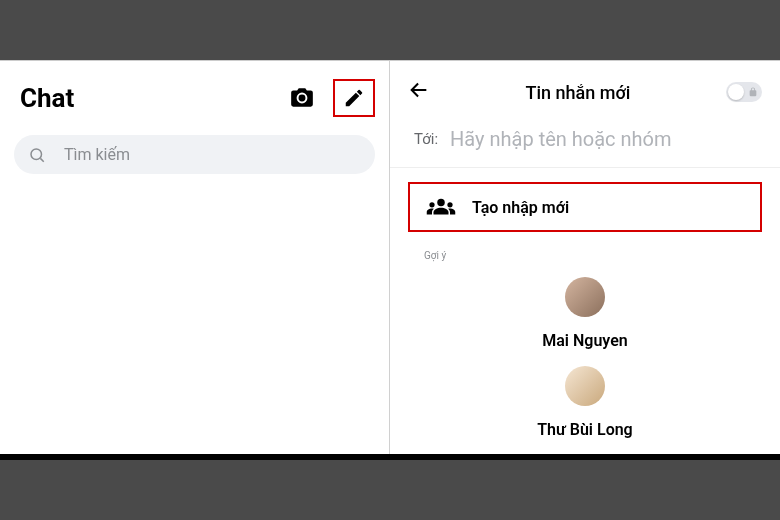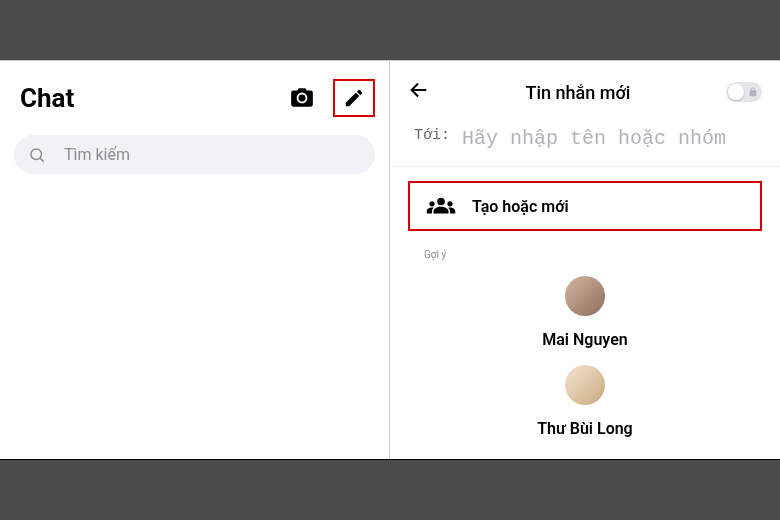--- a/index.html
+++ b/index.html
@@ -11,21 +11,21 @@
       display: flex;
       align-items: center;
       justify-content: center;
     }
     .container {
       width: 780px;
       height: 400px;
       background: #fff;
       display: flex;
       border-top: 1px solid #ccc;
-      border-bottom: 1px solid #000000;
+      border-bottom: 6px solid #000000;
     }
     .panel-left {
       width: 50%;
       border-right: 1px solid #d0d0d0;
       padding: 10px 0;
     }
     .panel-right {
       width: 50%;
       padding: 10px 0;
     }
@@ -93,25 +93,24 @@
       content: "";
       position: absolute;
       left: 2px; top: 2px;
       width: 16px; height: 16px;
       background: #fff;
       border-radius: 50%;
       box-shadow: 0 1px 2px rgba(0,0,0,0.2);
     }
     .to-row {
       display: flex;
-      align-items: flex-start;
+      align-items: center;
       padding: 8px 24px 16px 24px;
       gap: 12px;
       border-bottom: 1px solid #eee;
-      font-family: Liberation Mono, monospace;
     }
     .to-label { color: #65676b; font-size: 15px; }
     .to-placeholder { color: #b0b3b8; font-size: 20px; }
     .create-group {
       margin: 14px 18px;
       border: 2px solid #d40000;
       display: flex;
       align-items: center;
       padding: 12px 16px;
       gap: 16px;
@@ -203,21 +202,21 @@
 
     <div class="create-group">
       <svg width="30" height="22" viewBox="0 0 40 24" fill="#000">
         <circle cx="20" cy="6" r="5"></circle>
         <circle cx="8" cy="9" r="3.5"></circle>
         <circle cx="32" cy="9" r="3.5"></circle>
         <path d="M20 13c-5 0-10 2.5-10 6v3h20v-3c0-3.5-5-6-10-6z"></path>
         <path d="M8 14c-3.5 0-7 1.8-7 4.5V22h7v-3c0-1.8 1-3.4 2.5-4.6C9.7 14.1 8.9 14 8 14z"></path>
         <path d="M32 14c-.9 0-1.7.1-2.5.4 1.5 1.2 2.5 2.8 2.5 4.6v3h7v-3.5c0-2.7-3.5-4.5-7-4.5z"></path>
       </svg>
-      <span class="create-group-label">Tạo hoặc mới</span>
+      <span class="create-group-label">Tạo nhập mới</span>
     </div>
 
     <div class="section-label">Gợi ý</div>
 
     <div class="contact-row">
       <div class="avatar avatar-1"></div>
       <span class="contact-name">Mai Nguyen</span>
     </div>
     <div class="contact-row">
       <div class="avatar avatar-2"></div>

